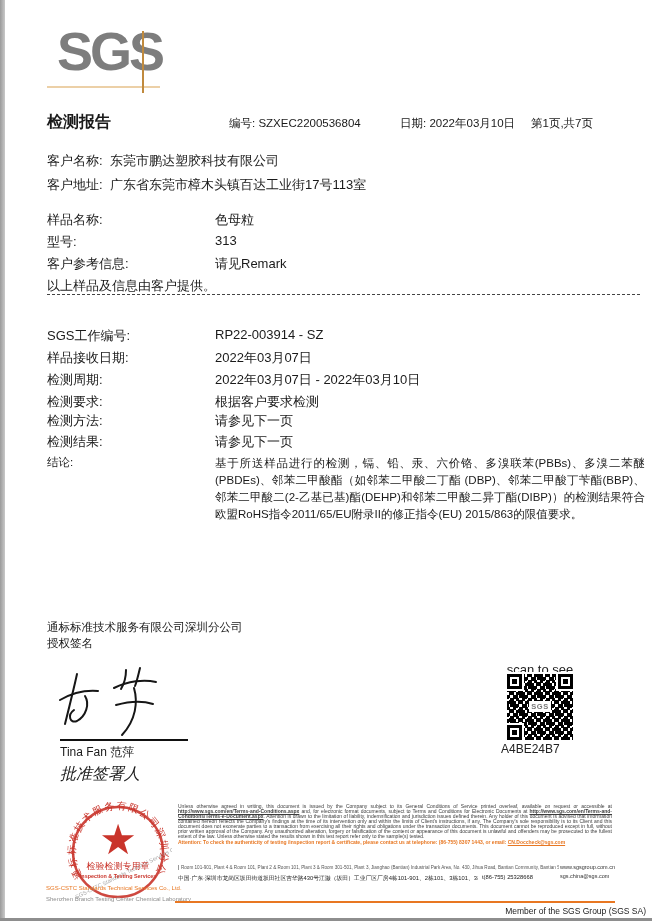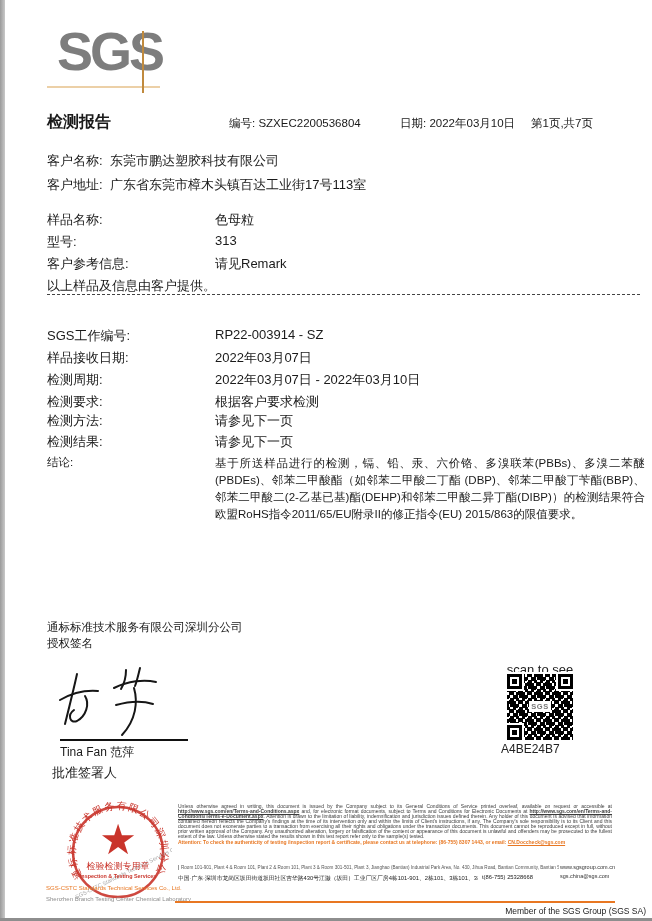--- a/index.html
+++ b/index.html
@@ -26,21 +26,21 @@
   .row .v215{position:absolute;left:215px;white-space:nowrap;}
   .dashline{left:47px;top:294px;width:593px;height:0;border-top:1.5px dashed #444;}
   .conclusion-lbl{left:47px;top:455px;font-size:11.5px;}
   .conclusion-txt{left:215px;top:455px;width:430px;font-size:11.5px;line-height:17px;text-align:justify;}
   
   .sig-company{left:47px;top:620px;font-size:11.5px;}
   .sig-auth{left:47px;top:636px;font-size:11.5px;}
   .sig-svg{left:52px;top:658px;}
   .sig-line{left:60px;top:739px;width:128px;height:1.5px;background:#111;}
   .sig-name{left:60px;top:744px;font-size:12px;}
-  .sig-title{left:52px;top:764px;font-size:13px;}
+  .sig-title{left:60px;top:764px;font-size:16px;font-style:italic;}
   
   .qr-caption{left:501px;top:662px;width:78px;font-size:13px;text-align:center;color:#222;}
   .qr{left:505px;top:672px;width:70px;height:70px;background:#fff;}
   .qr-noise{position:absolute;left:2px;top:2px;right:2px;bottom:2px;
      background:
        repeating-conic-gradient(#000 0% 25%, transparent 0% 50%) 0px 0px/6px 6px,
        repeating-conic-gradient(#000 0% 25%, transparent 0% 50%) 2px 3px/9px 9px;}
   .qr-finder{position:absolute;width:15px;height:15px;background:#fff;border:3px solid #000;box-sizing:border-box;outline:2px solid #fff;}
   .qr-finder::after{content:"";position:absolute;left:2px;top:2px;width:5px;height:5px;background:#000;}
   .qr-tl{left:2px;top:2px;} .qr-tr{right:2px;top:2px;} .qr-bl{left:2px;bottom:2px;}

